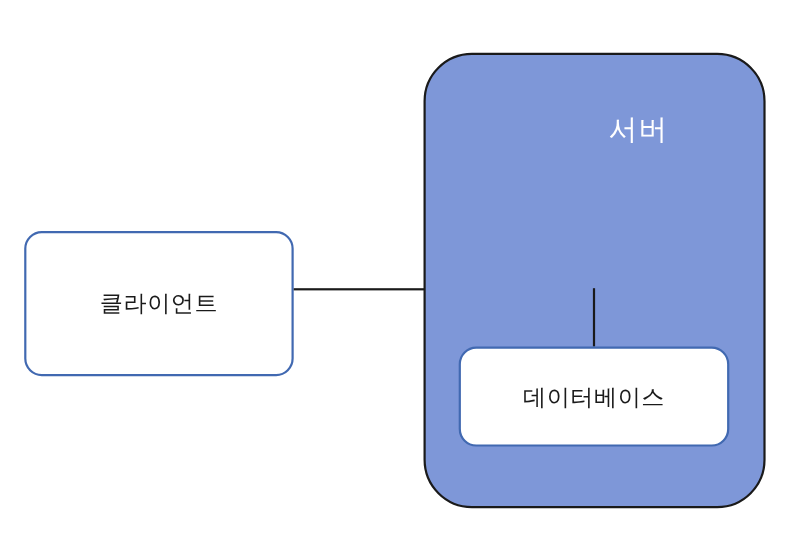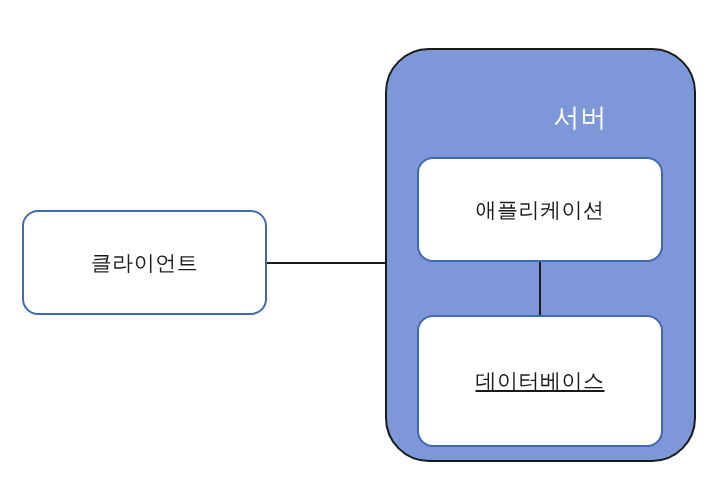--- a/index.html
+++ b/index.html
@@ -31,21 +31,21 @@
     display: flex;
     align-items: center;
     justify-content: center;
     color: var(--node-text);
     font-size: 21px;
     font-weight: 500;
     letter-spacing: 0.5px;
   }
   .node-client {
     left: 22px; top: 210px;
-    width: 245px; height: 105px;
+    width: 245px; height: 132px;
   }
   .server-group {
     position: absolute;
     left: 385px; top: 48px;
     width: 311px; height: 414px;
     background: var(--server-fill);
     border: 2px solid var(--server-border);
     border-radius: 44px;
   }
   .server-title {
@@ -58,21 +58,21 @@
     font-weight: 500;
     letter-spacing: 1px;
     margin-left: 40px;
   }
   .node-application {
     left: 417px; top: 157px;
     width: 246px; height: 105px;
   }
   .node-database {
     left: 417px; top: 315px;
-    width: 246px; height: 132px; text-decoration: underline;
+    width: 246px; height: 91px;
   }
   .connector-h {
     position: absolute;
     left: 267px; top: 262px;
     width: 119px; height: 0;
     border-top: 2px solid var(--connector);
   }
   .connector-v {
     position: absolute;
     left: 539px; top: 262px;
@@ -88,23 +88,20 @@
   <div class="node node-client">
     <span>클라이언트</span>
   </div>
 
   <div class="connector-h"></div>
 
   <div class="server-group">
     <div class="server-title">서버</div>
   </div>
 
-  <div class="node node-application">
-    <span>애플리케이션</span>
-  </div>
 
   <div class="connector-v"></div>
 
   <div class="node node-database">
     <span>데이터베이스</span>
   </div>
 
 </div>
 
 </body></html>

